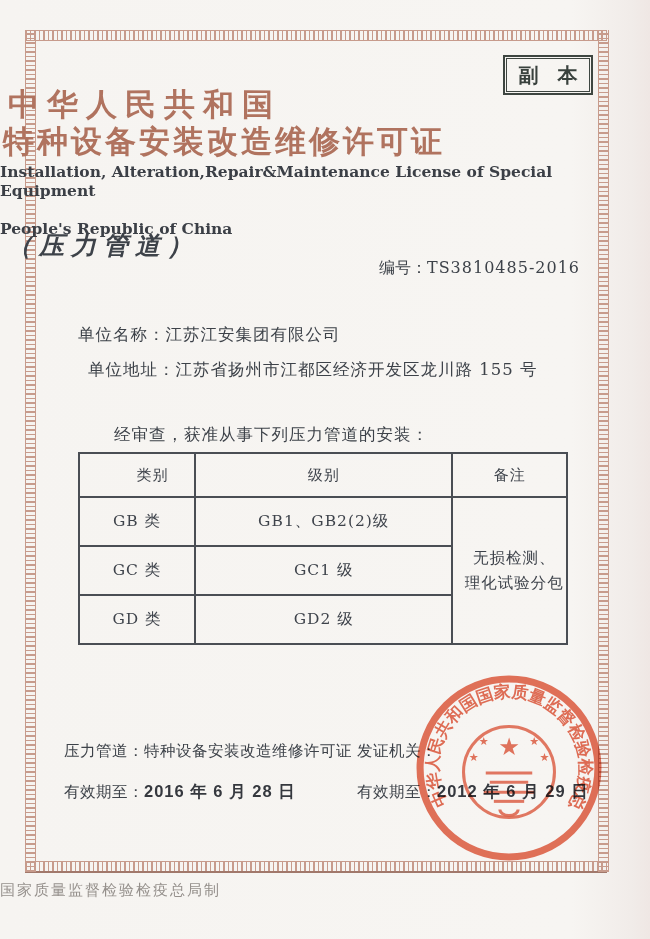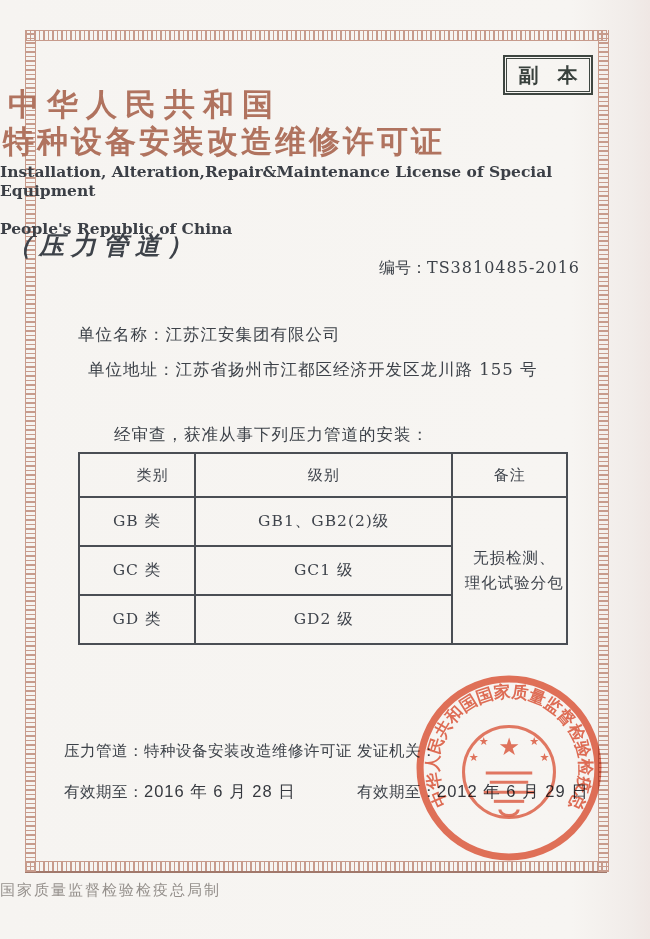--- a/index.html
+++ b/index.html
@@ -66,21 +66,21 @@
   .lic-table td{height:45px;border-radius:13px;}
   .col-cat{width:90px;padding-left:32px;}.col-lvl{width:280px;}.col-rmk{width:120px;}
   .remark-cell{white-space:pre-line;text-align:left;padding-left:10px;line-height:1.6;font-size:15px;margin-top:8px;}
 
   .foot-line{font-size:15.5px;color:#3d4249;letter-spacing:.5px;}
   .fl1-left{left:64px;top:741px;}
   .fl1-right{left:357px;top:741px;}
   .fl2-left{left:64px;top:781px;}
   .fl2-right{left:357px;top:781px;}
   .date-val{font-family:"Liberation Sans","DejaVu Sans",sans-serif;
-    font-weight:400;font-size:16.5px;color:#35383e;letter-spacing:1px;}
+    font-weight:700;font-size:16.5px;color:#35383e;letter-spacing:1px;}
 
   .seal{left:413px;top:672px;width:192px;height:192px;mix-blend-mode:multiply;opacity:.93;}
 
   .caption{top:881px;font-size:15px;font-weight:400;color:#95908c;letter-spacing:2px;
     font-family:"DejaVu Sans","Liberation Sans",sans-serif;}
 </style>
 </head>
 <body>
 
 <div class="page">

